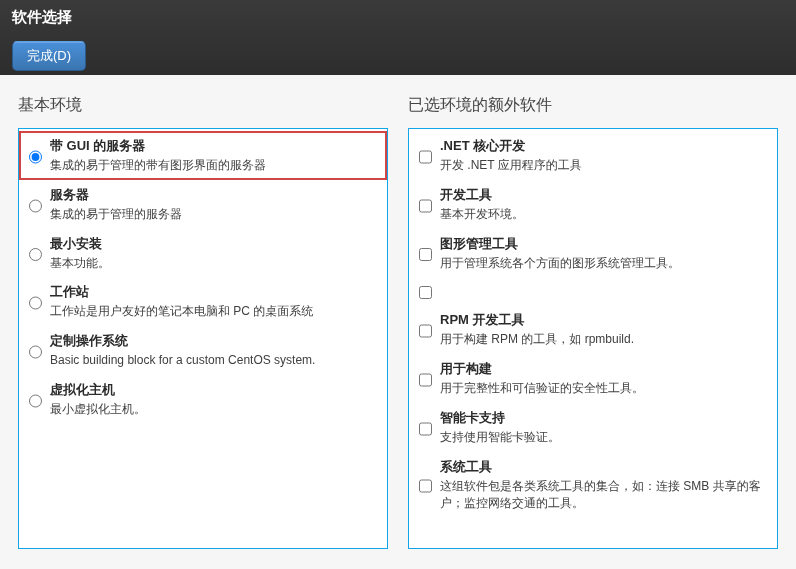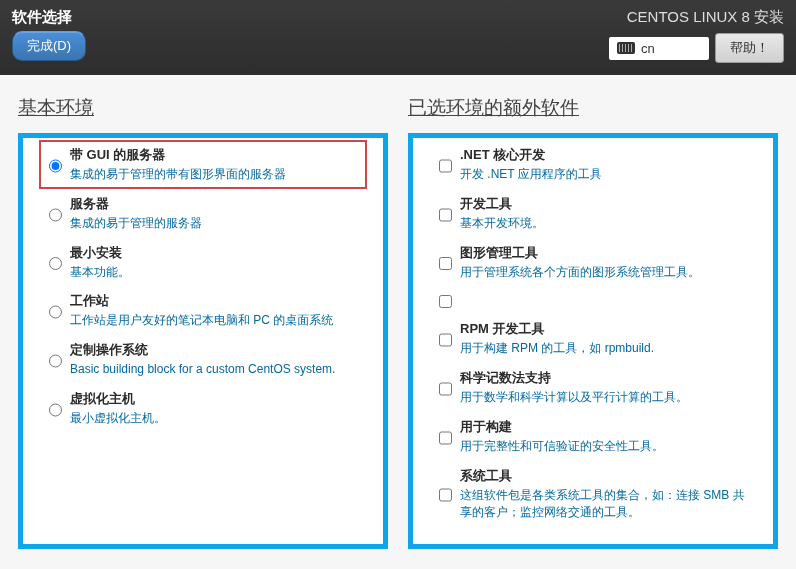--- a/index.html
+++ b/index.html
@@ -15,34 +15,34 @@
       height: 75px;
       display: flex;
       justify-content: space-between;
       padding: 8px 12px 0 12px;
       color: #fff;
       position: relative;
     }
     .topbar-left {
       display: flex;
       flex-direction: column;
-      gap: 4px;
+      gap: 14px;
     }
     .page-title {
       font-size: 15px;
       font-weight: bold;
     }
     .done-btn {
       background: linear-gradient(to bottom, #4a90d9, #3a75b0);
       border: 1px solid #2a5a8a;
       border-top-color: #5a9ee5;
       color: #fff;
       padding: 5px 14px;
       font-size: 13px;
-      border-radius: 10px;
+      border-radius: 5px;
       cursor: pointer;
       width: fit-content;
       box-shadow: inset 0 1px 0 rgba(255,255,255,0.2);
     }
     .topbar-right {
       display: flex;
       flex-direction: column;
       align-items: flex-end;
       gap: 6px;
     }
@@ -96,32 +96,31 @@
       gap: 20px;
       padding: 20px 18px;
       height: calc(569px - 75px);
     }
     .column {
       flex: 1;
       display: flex;
       flex-direction: column;
     }
     .section-title {
-      font-size: 19px;
+      font-size: 16px;
       color: #444;
       margin-bottom: 12px;
       font-weight: normal;
-      text-decoration: underline;
     }
     .list-box {
       background: #fff;
-      border: 5px solid #0ea5e9;
+      border: 1px solid #0ea5e9;
       flex: 1;
       overflow-y: auto;
-      padding: 2px 16px;
+      padding: 2px 0;
     }
     .option-item {
       display: flex;
       padding: 6px 10px;
       gap: 8px;
     }
     .option-item.highlighted {
       outline: 2px solid #d04545;
       outline-offset: -2px;
     }
@@ -138,42 +137,32 @@
       flex-direction: column;
       gap: 2px;
     }
     .option-name {
       font-size: 13px;
       font-weight: bold;
       color: #2b2b2b;
     }
     .option-desc {
       font-size: 12px;
-      color: #0369a1;
+      color: #404040;
       line-height: 1.4;
     }
   </style>
 </head>
 <body>
 
 <div class="topbar">
   <div class="topbar-left">
     <div class="page-title">软件选择</div>
     <button class="done-btn">完成(D)</button>
   </div>
-  <div class="topbar-right">
-    <div class="installer-title">CENTOS LINUX 8 安装</div>
-    <div class="top-right-row">
-      <div class="lang-box">
-        <span class="kbd-icon"></span>
-        <span>cn</span>
-      </div>
-      <button class="help-btn">帮助！</button>
-    </div>
-  </div>
 </div>
 
 <div class="content">
   <div class="column">
     <div class="section-title">基本环境</div>
     <div class="list-box" id="left-list">
         <div class="option-item highlighted">
           <input type="radio" name="baseenv" class="radio-input" checked="" style="">
           <div class="option-text">
             <div class="option-name">带 GUI 的服务器</div>
@@ -247,29 +236,29 @@
         <div class="option-item">
           <input type="checkbox" class="check-input" style="">
           <div class="option-text">
             <div class="option-name">RPM 开发工具</div>
             <div class="option-desc">用于构建 RPM 的工具，如 rpmbuild.</div>
           </div>
         </div>
         <div class="option-item">
           <input type="checkbox" class="check-input" style="">
           <div class="option-text">
-            <div class="option-name">科学记数法支持</div>
-            <div class="option-desc">用于数学和科学计算以及平行计算的工具。</div>
-          </div>
-        </div>
-        <div class="option-item">
-          <input type="checkbox" class="check-input" style="">
-          <div class="option-text">
             <div class="option-name">用于构建</div>
             <div class="option-desc">用于完整性和可信验证的安全性工具。</div>
+          </div>
+        </div>
+        <div class="option-item">
+          <input type="checkbox" class="check-input" style="">
+          <div class="option-text">
+            <div class="option-name">智能卡支持</div>
+            <div class="option-desc">支持使用智能卡验证。</div>
           </div>
         </div>
         <div class="option-item">
           <input type="checkbox" class="check-input" style="">
           <div class="option-text">
             <div class="option-name">系统工具</div>
             <div class="option-desc">这组软件包是各类系统工具的集合，如：连接 SMB 共享的客户；监控网络交通的工具。</div>
           </div>
         </div>
       </div>

